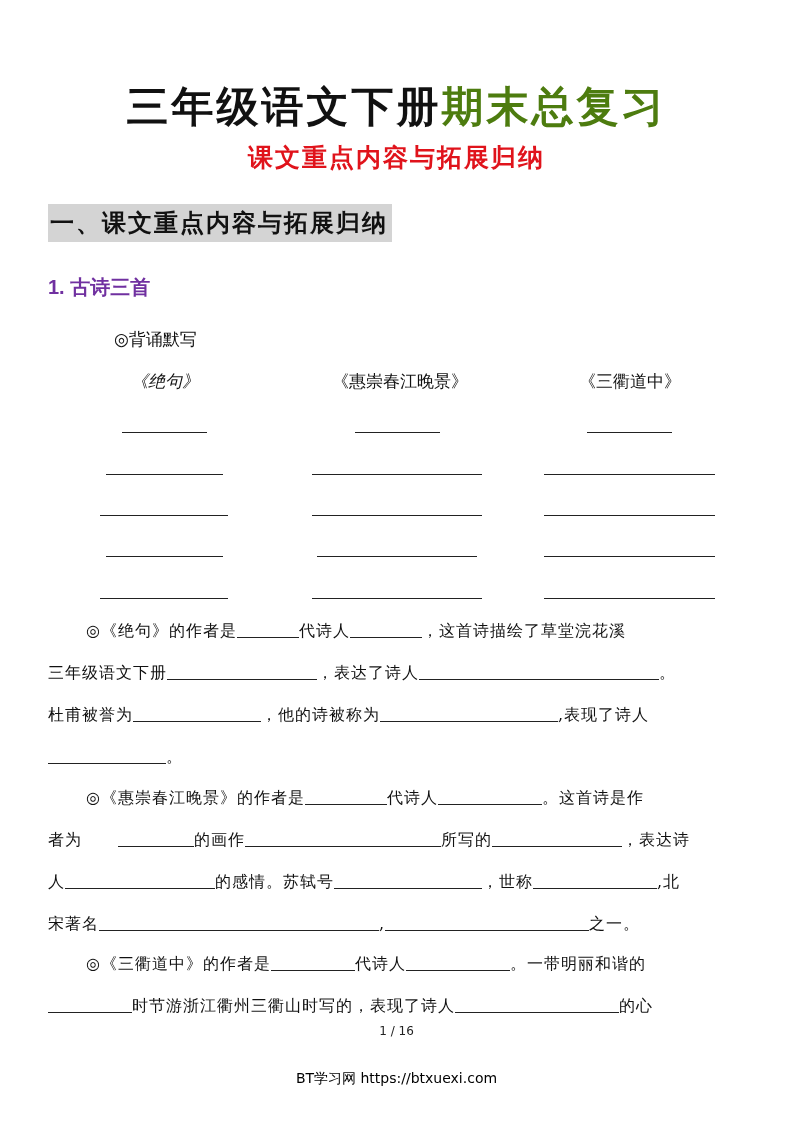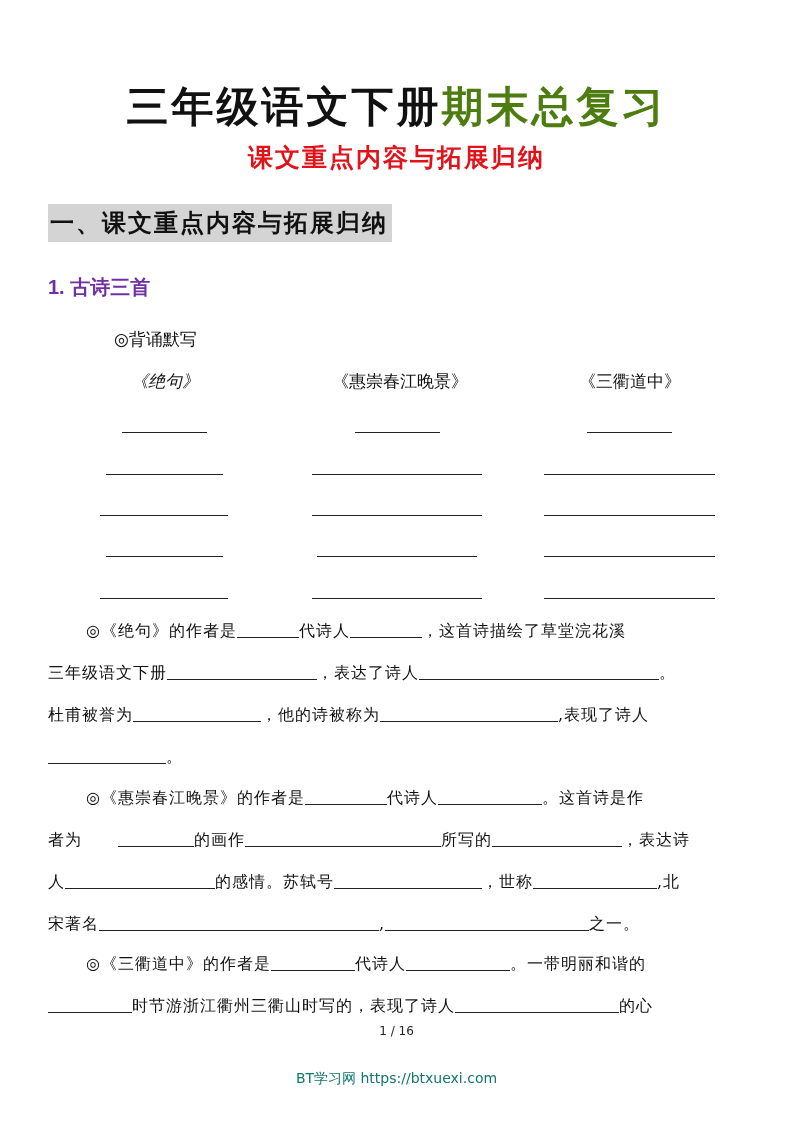--- a/index.html
+++ b/index.html
@@ -21,21 +21,21 @@
   .label { position: absolute; top: 326px; left: 90px; font-size: 17px; line-height: 26px; margin-left: 24px; }
   .poem-title { position: absolute; top: 368px; font-size: 17px; line-height: 26px; text-align: center; }
   .blank-line { position: absolute; height: 0; border-top: 1.5px solid #222; }
   .para { position: absolute; left: 48px; width: 700px; font-size: 16px; line-height: 42px;
           letter-spacing: 1px; }
   .u { display: inline-block; border-bottom: 1.3px solid #222; height: 20px; vertical-align: -2px; }
   .indent { display: inline-block; width: 38px; }
   .page-num { position: absolute; top: 1024px; left: 0; width: 793px; text-align: center;
               font-size: 12px; font-family: "DejaVu Sans", sans-serif; color: #222; }
   .footer { position: absolute; top: 1070px; left: 0; width: 793px; text-align: center;
-            font-size: 14px; color: #0f766e; font-family: "DejaVu Sans", sans-serif; }
+            font-size: 14px; color: #000000; font-family: "DejaVu Sans", sans-serif; }
 </style>
 </head>
 <body>
 
 <div class="title">
   <span class="black">三年级语文下册</span><span class="red">期末总复习</span>
 </div>
 <div class="subtitle">课文重点内容与拓展归纳</div>
 
 <div class="section-heading">一、课文重点内容与拓展归纳</div>

